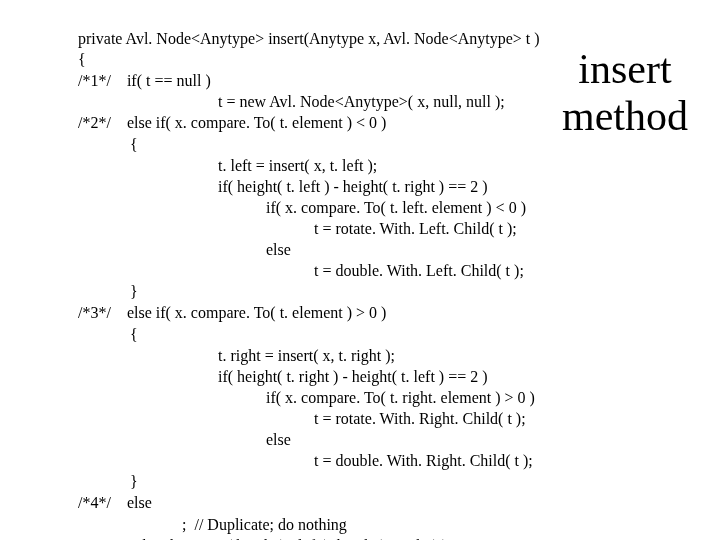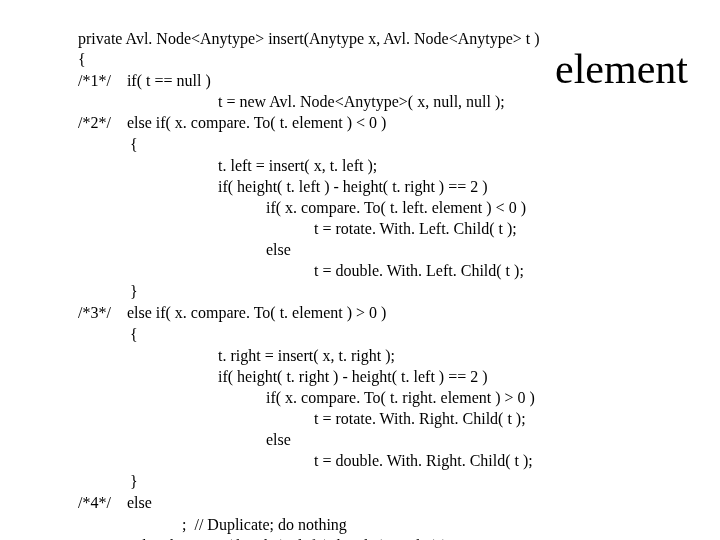--- a/index.html
+++ b/index.html
@@ -54,14 +54,15 @@
                                                else
                                                            t = double. With. Right. Child( t );
              }
 /*4*/    else
                           ;  // Duplicate; do nothing
              t. height = max( height( t. left ), height( t. right ) ) + 1;
              return t;
 }</div>
 
 <div class="title">
-  <div>element</div>
+  <div>insert</div>
+  <div>method</div>
 </div>
 
 </body></html>

